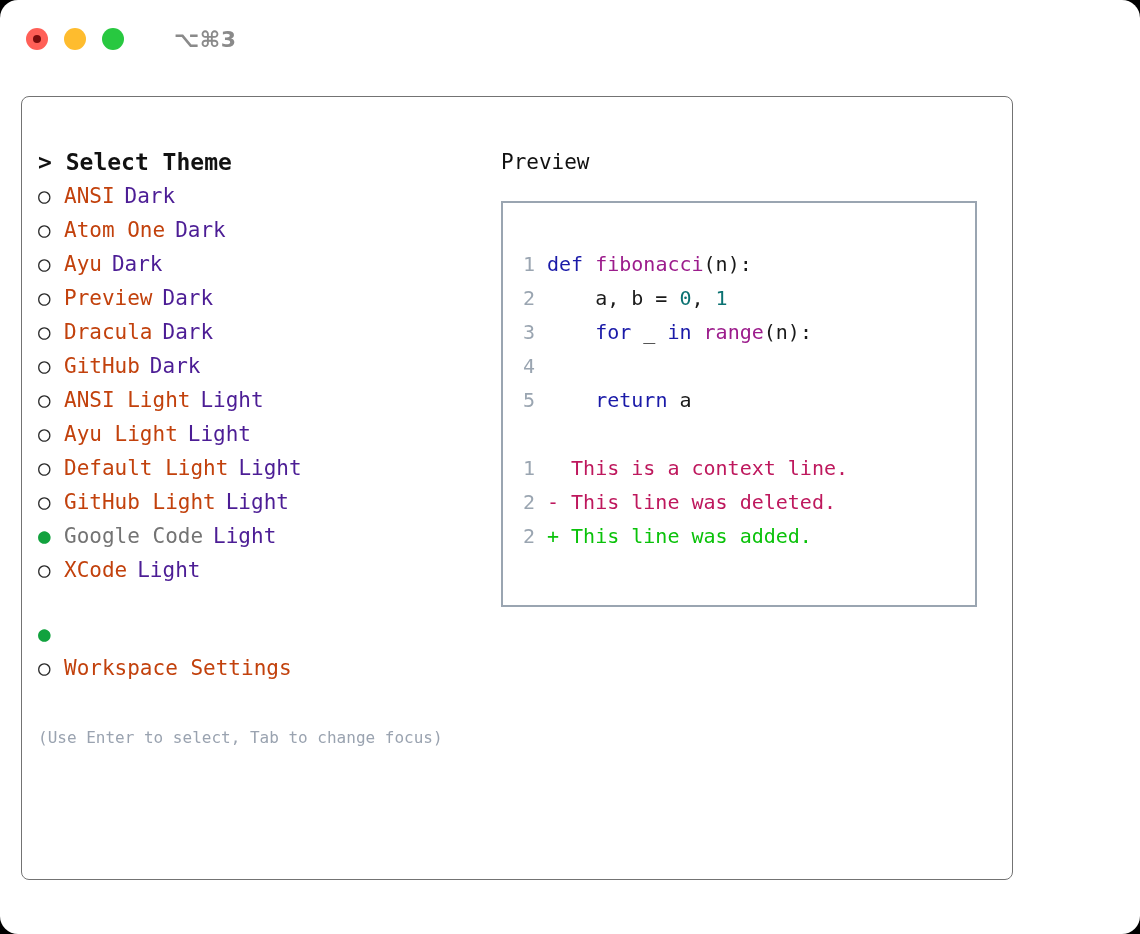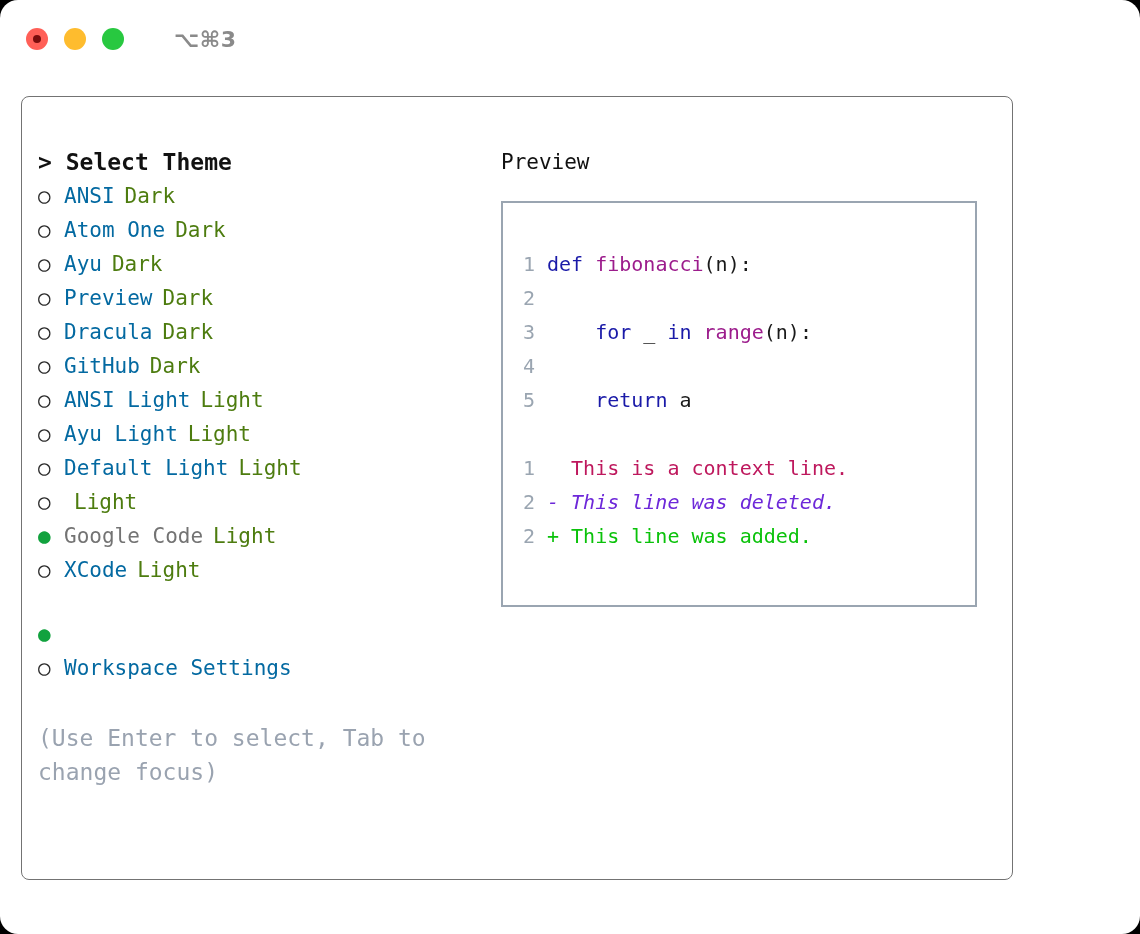--- a/index.html
+++ b/index.html
@@ -106,40 +106,40 @@
     white-space: pre;
   }
   .marker {
     display: inline-block;
     width: 26px;
     flex: 0 0 26px;
     color: #2b2b2b;
     font-size: 21px;
   }
   .marker.selected { color: #12a23e; }
-  .opt-label { color: #0369a1; }
+  .opt-label { color: #c2410c; }
   .option-row.selected .opt-label { color: #737373; }
   .opt-suffix {
-    color: #4d7c0f;
+    color: #4c1d95;
     margin-left: 10px;
   }
 
   .section-gap { height: 30px; }
 
   .section-title {
     font-size: 21px;
     color: #2b2b2b;
     line-height: 34px;
     padding-left: 26px;
     white-space: pre;
   }
 
   .hint {
     margin-top: 36px;
-    font-size: 23px;
+    font-size: 16px;
     line-height: 34px;
     color: #9aa3b0;
     width: 410px;
     white-space: pre-wrap;
   }
 
   
   .right-col {
     position: absolute;
     left: 479px;
@@ -179,21 +179,21 @@
   }
   .codetext { color: #1a1a1a; }
 
   .tok-kw   { color: #1a1aa8; }
   .tok-fn   { color: #9c1c8c; }
   .tok-num  { color: #0b7272; }
   .tok-plain{ color: #1a1a1a; }
 
   .diff-gap { height: 34px; }
   .diff-ctx { color: #be185d; }
-  .diff-del { color: #6d28d9; font-style: italic; }
+  .diff-del { color: #be185d; }
   .diff-add { color: #0ac20a; text-align: center; }
 </style>
 </head>
 <body>
 
 <div class="window">
 
   <div class="titlebar">
     <div class="lights">
       <span class="light red"></span>
@@ -210,41 +210,41 @@
       <div id="theme-list">
           <div class="option-row"><span class="marker">○</span><span class="opt-label">ANSI</span><span class="opt-suffix">Dark</span></div>
           <div class="option-row"><span class="marker">○</span><span class="opt-label">Atom One</span><span class="opt-suffix">Dark</span></div>
           <div class="option-row"><span class="marker">○</span><span class="opt-label">Ayu</span><span class="opt-suffix">Dark</span></div>
           <div class="option-row"><span class="marker">○</span><span class="opt-label">Preview</span><span class="opt-suffix">Dark</span></div>
           <div class="option-row"><span class="marker">○</span><span class="opt-label">Dracula</span><span class="opt-suffix">Dark</span></div>
           <div class="option-row"><span class="marker">○</span><span class="opt-label">GitHub</span><span class="opt-suffix">Dark</span></div>
           <div class="option-row"><span class="marker">○</span><span class="opt-label">ANSI Light</span><span class="opt-suffix">Light</span></div>
           <div class="option-row"><span class="marker">○</span><span class="opt-label">Ayu Light</span><span class="opt-suffix">Light</span></div>
           <div class="option-row"><span class="marker">○</span><span class="opt-label">Default Light</span><span class="opt-suffix">Light</span></div>
-          <div class="option-row"><span class="marker">○</span><span class="opt-suffix">Light</span></div>
+          <div class="option-row"><span class="marker">○</span><span class="opt-label">GitHub Light</span><span class="opt-suffix">Light</span></div>
           <div class="option-row selected"><span class="marker selected">●</span><span class="opt-label">Google Code</span><span class="opt-suffix">Light</span></div>
           <div class="option-row"><span class="marker">○</span><span class="opt-label">XCode</span><span class="opt-suffix">Light</span></div>
         </div>
 
       <div class="section-gap"></div>
 
       <div id="apply-list">
           <div class="option-row selected"><span class="marker selected">●</span></div>
           <div class="option-row"><span class="marker">○</span><span class="opt-label">Workspace Settings</span></div>
         </div>
 
       <div class="hint">(Use Enter to select, Tab to change focus)</div>
     </div>
 
     <div class="right-col">
       <div class="preview-title">Preview</div>
       <div class="code-panel">
         <div id="code-block">
             <div class="code-line"><span class="lineno">1</span><span class="codetext"><span class="tok-kw">def </span><span class="tok-fn">fibonacci</span><span class="tok-plain">(n):</span></span></div>
-            <div class="code-line"><span class="lineno">2</span></div>
+            <div class="code-line"><span class="lineno">2</span><span class="codetext"><span class="tok-plain">    a, b = </span><span class="tok-num">0</span><span class="tok-plain">, </span><span class="tok-num">1</span></span></div>
             <div class="code-line"><span class="lineno">3</span><span class="codetext"><span class="tok-plain">    </span><span class="tok-kw">for</span><span class="tok-plain"> _ </span><span class="tok-kw">in</span><span class="tok-plain"> </span><span class="tok-fn">range</span><span class="tok-plain">(n):</span></span></div>
             <div class="code-line"><span class="lineno">4</span></div>
             <div class="code-line"><span class="lineno">5</span><span class="codetext"><span class="tok-plain">    </span><span class="tok-kw">return</span><span class="tok-plain"> a</span></span></div>
           </div>
         <div class="diff-gap"></div>
         <div id="diff-block">
             <div class="code-line"><span class="lineno">1</span><span class="diff-ctx">  This is a context line.</span></div>
             <div class="code-line"><span class="lineno">2</span><span class="diff-del">- This line was deleted.</span></div>
             <div class="code-line"><span class="lineno">2</span><span class="diff-add">+ This line was added.</span></div>
           </div>

